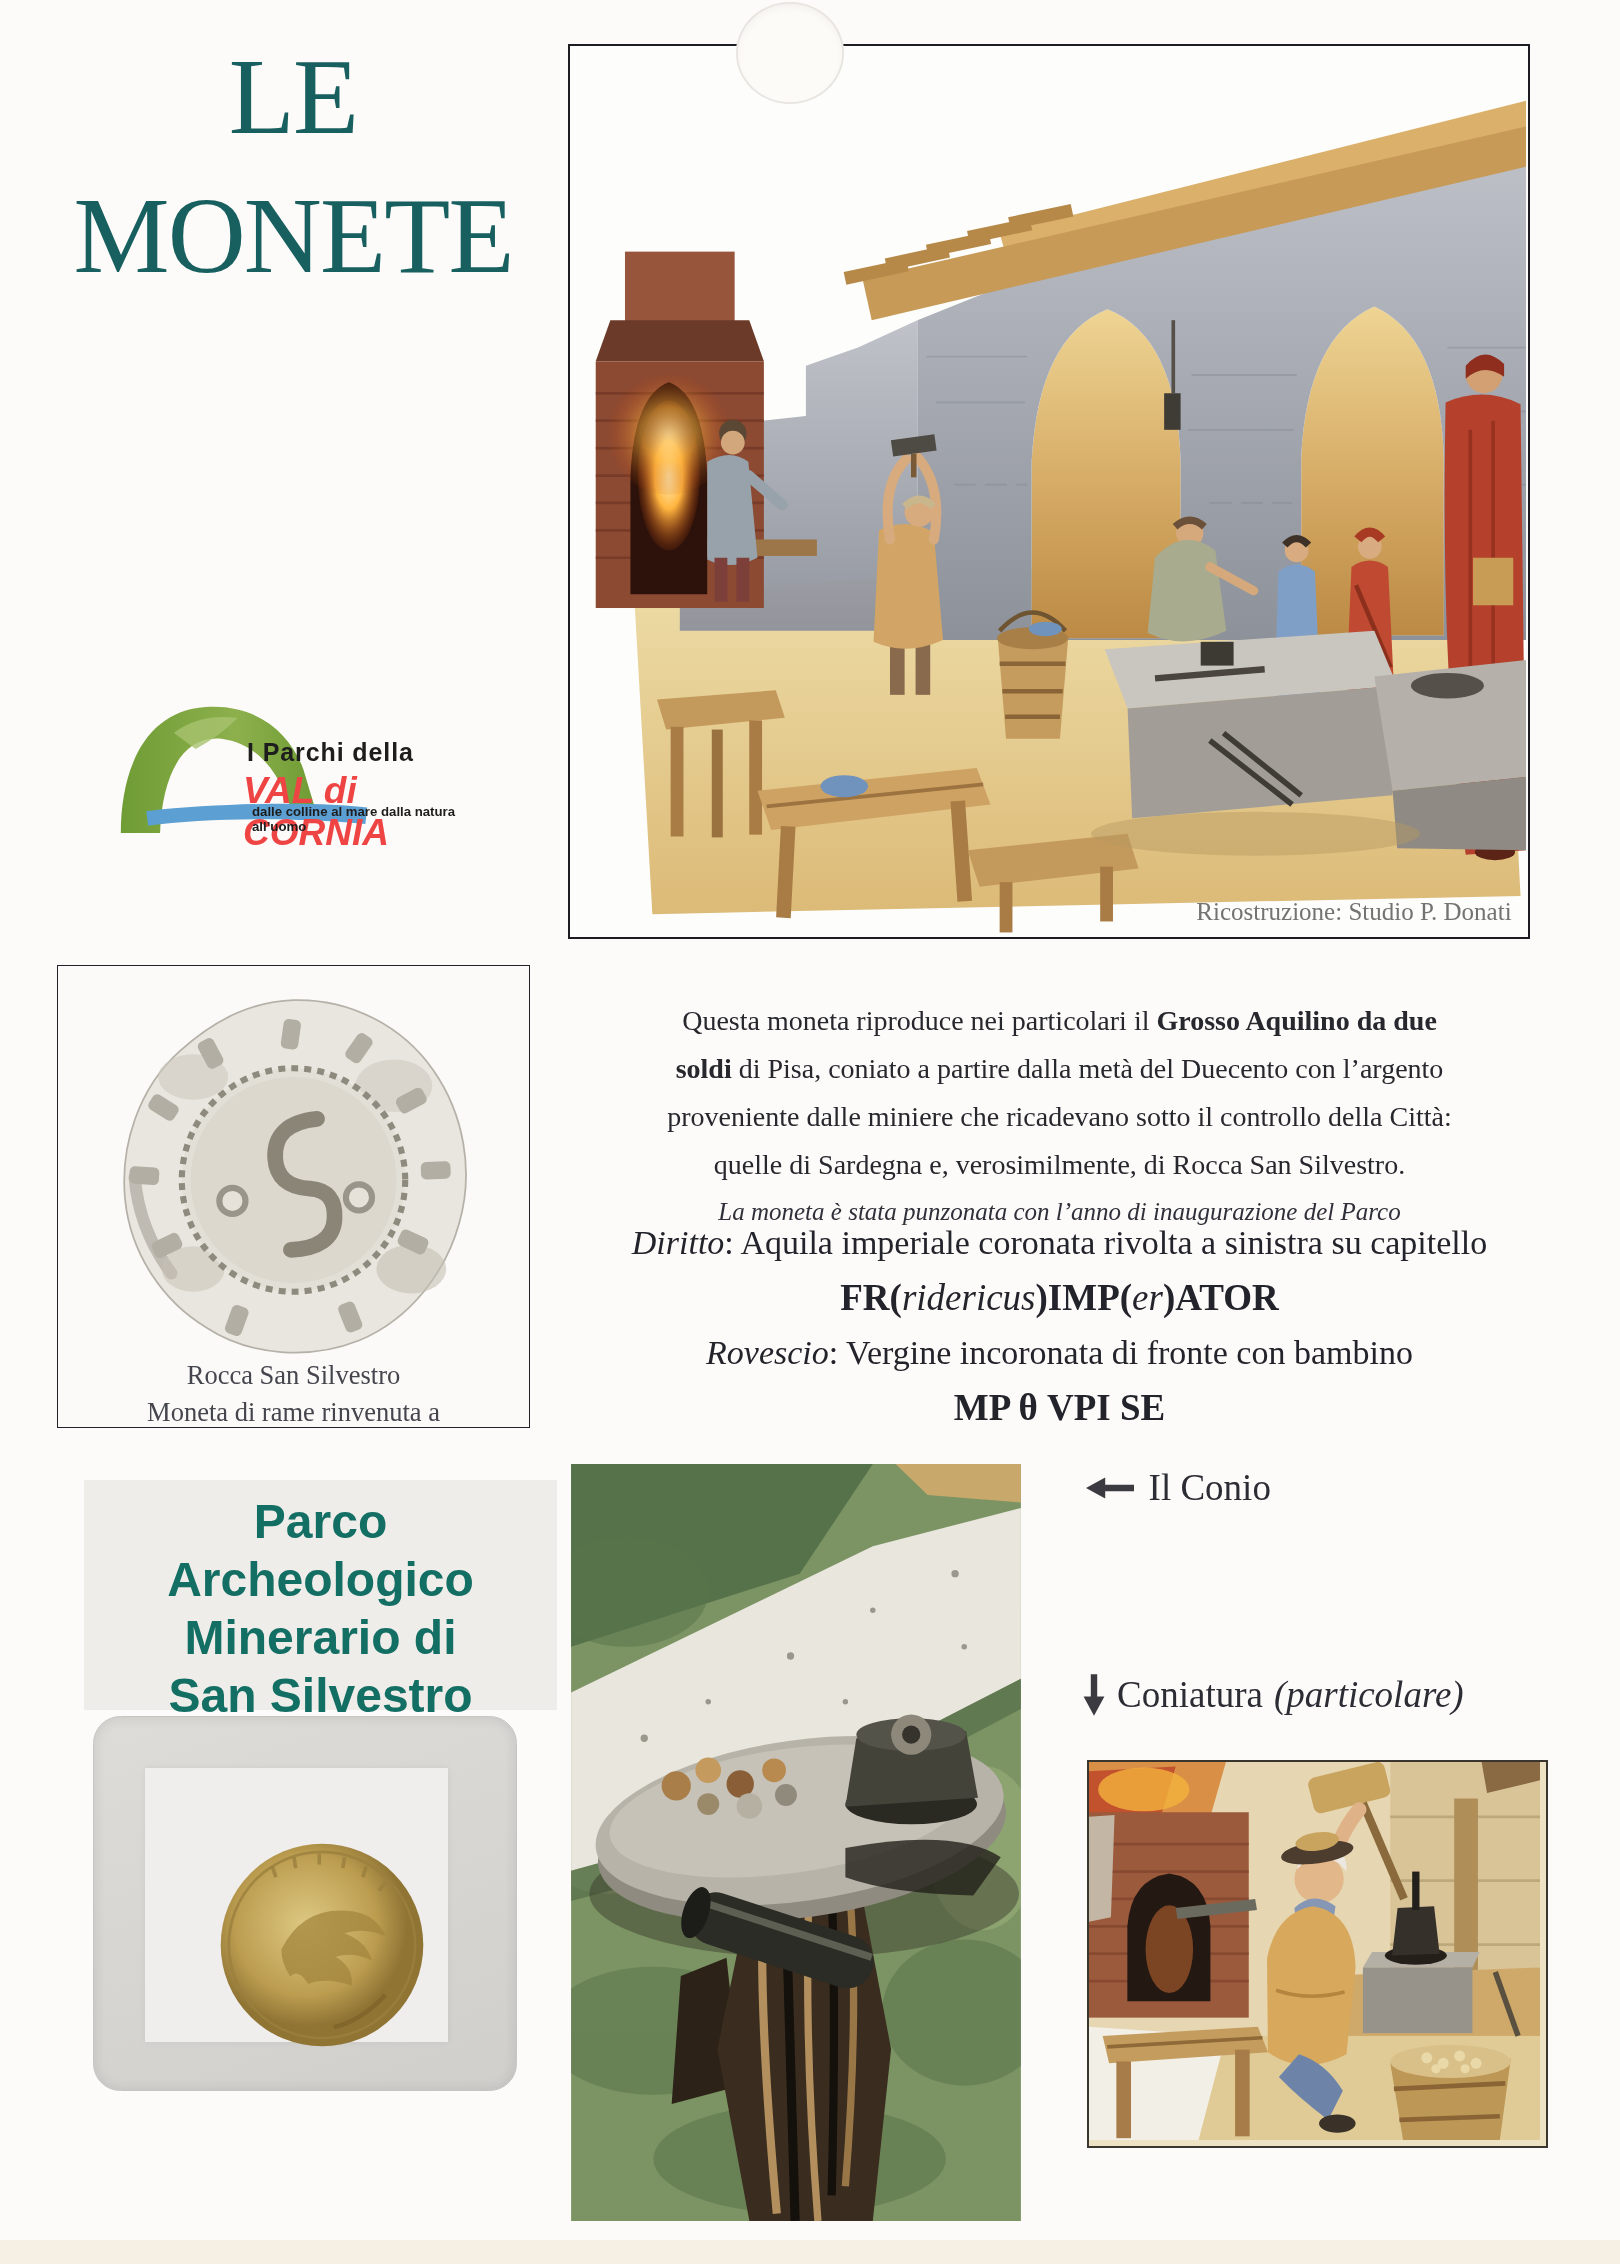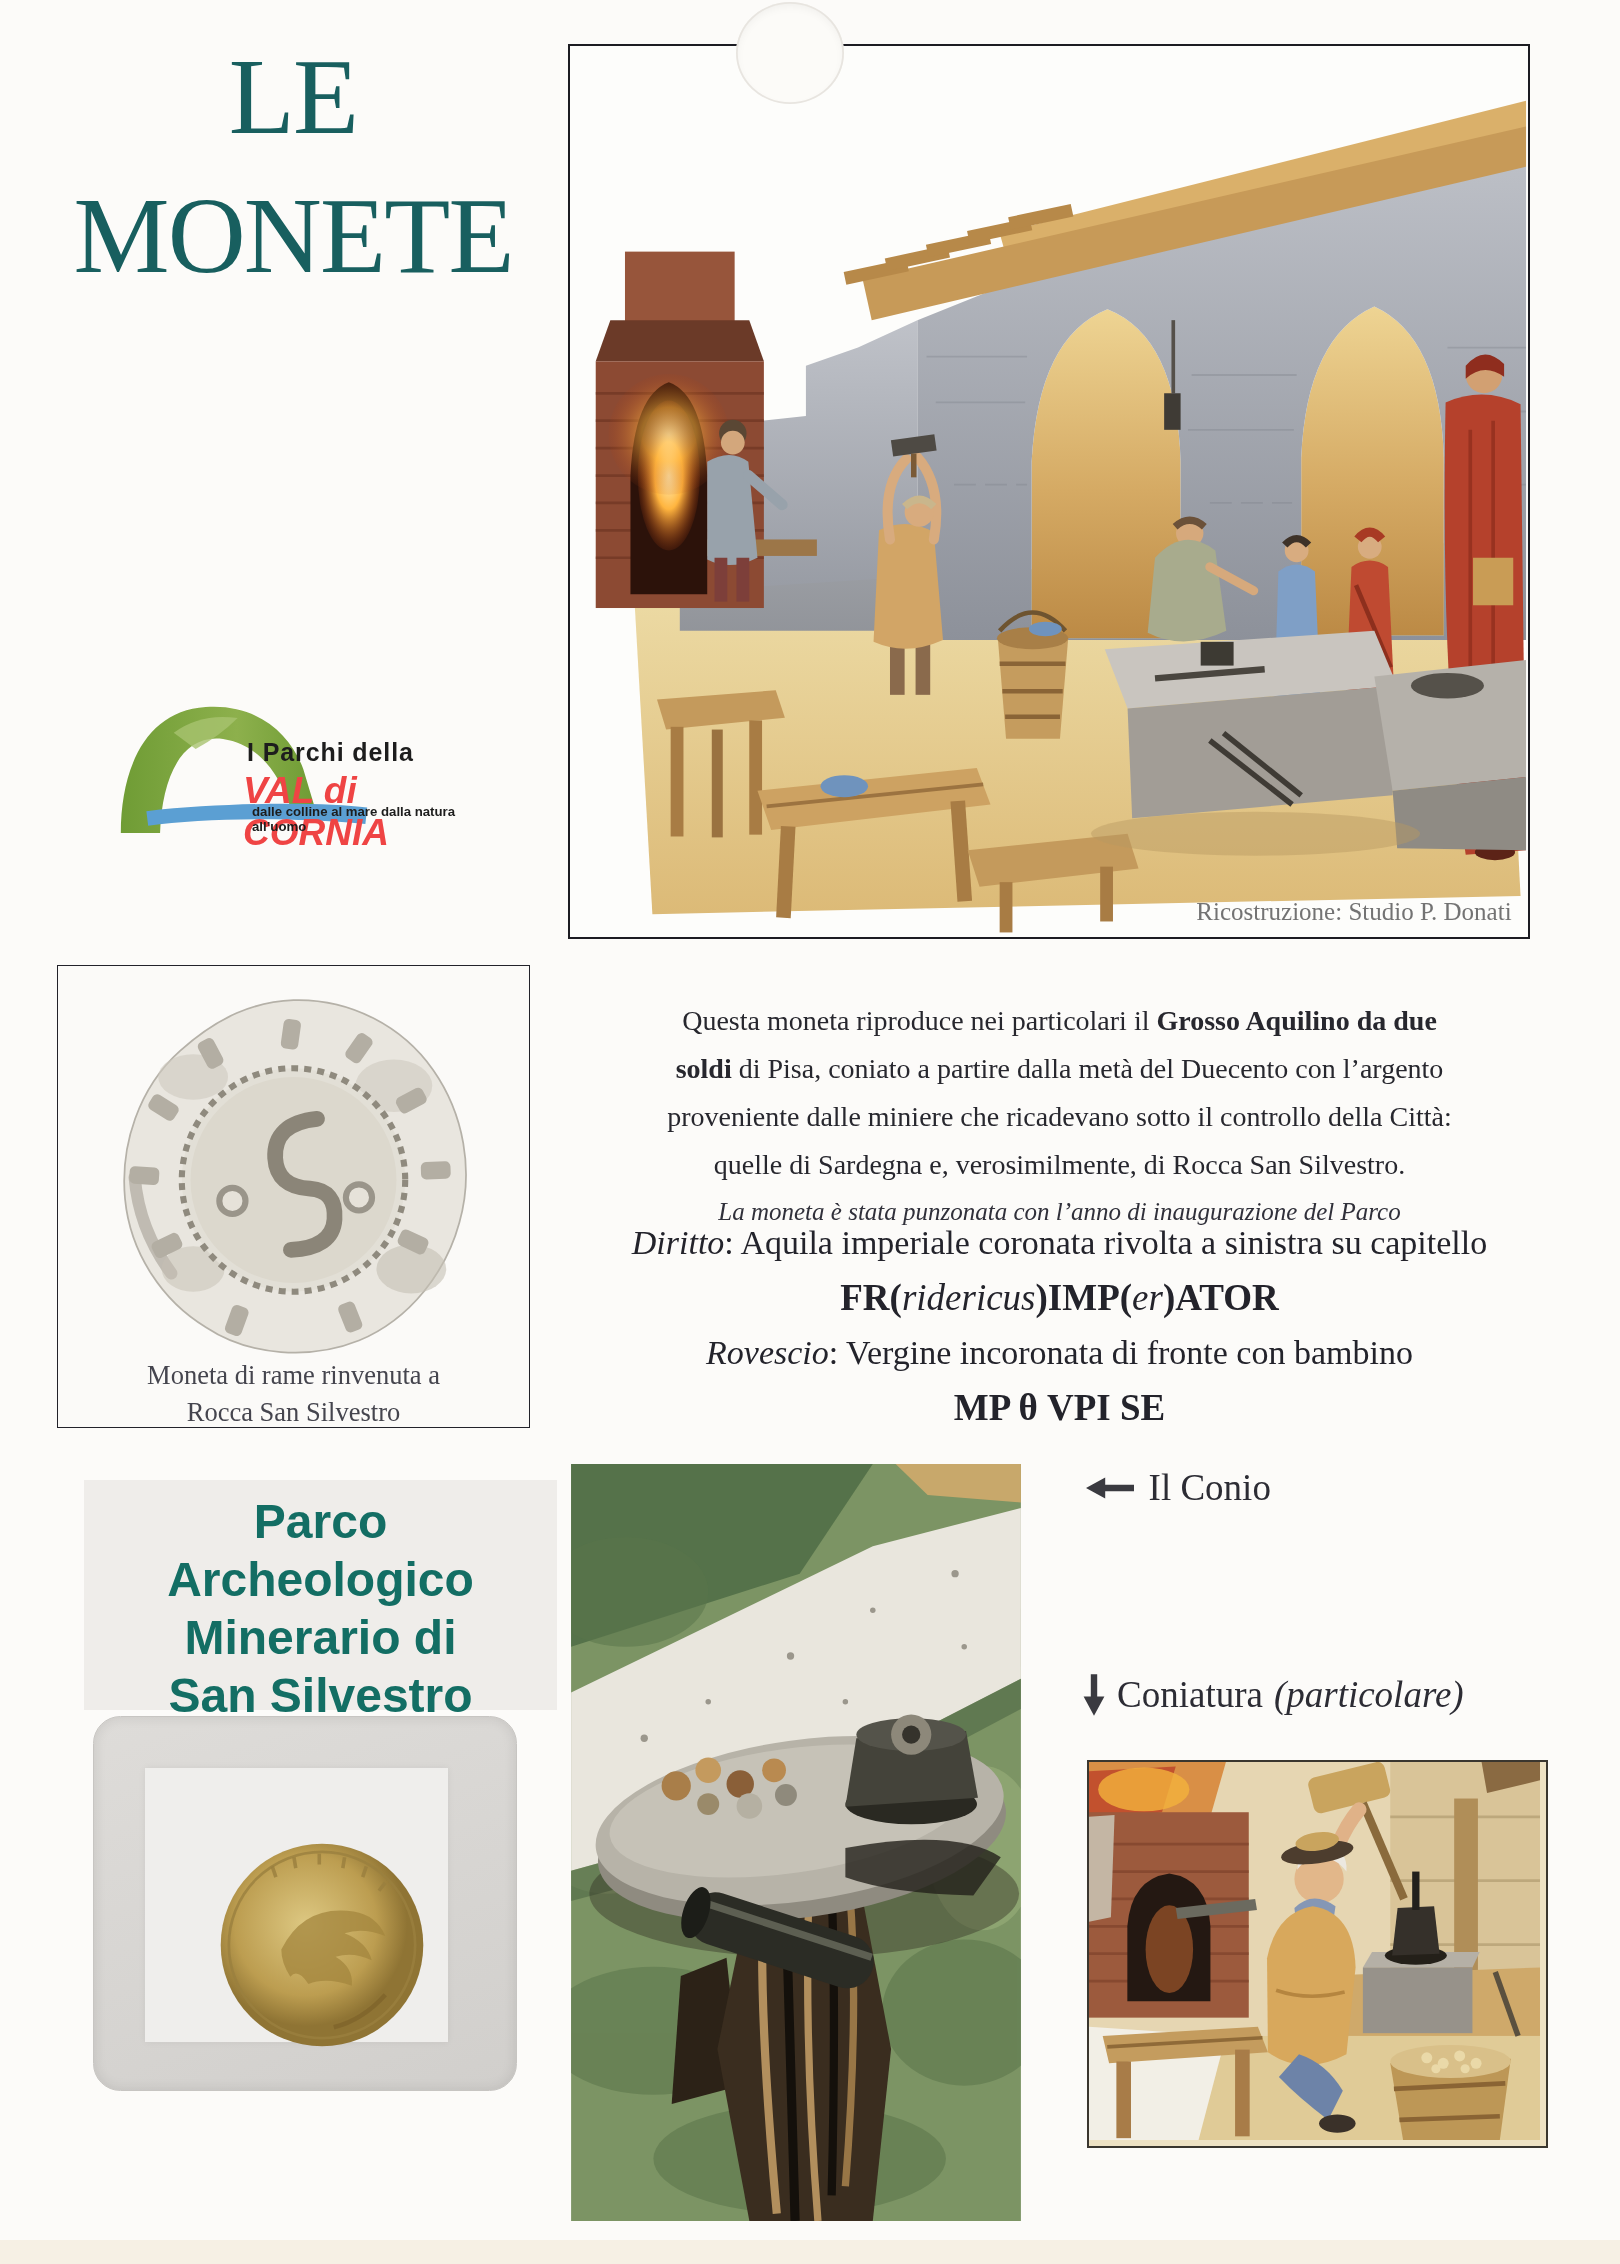--- a/index.html
+++ b/index.html
@@ -301,22 +301,22 @@
         <rect x="160" y="372" width="20" height="34" rx="6" transform="rotate(-160 170 389)"></rect>
         <rect x="290" y="368" width="20" height="34" rx="6" transform="rotate(158 300 385)"></rect>
       </g>
       <circle cx="235" cy="228" r="128" fill="#e2dfd6" stroke="#8f8a7e" stroke-width="7" stroke-dasharray="8 7"></circle>
       <circle cx="235" cy="228" r="118" fill="#dcd8cd"></circle>
       <path d="M262,158 Q212,163 214,203 Q216,236 254,238 Q284,240 282,273 Q280,306 232,308" stroke="#8b8578" stroke-width="18" fill="none" stroke-linecap="round"></path>
       <circle cx="165" cy="252" r="15" fill="#e6e2d9" stroke="#9a958a" stroke-width="7"></circle>
       <circle cx="310" cy="248" r="15" fill="#e6e2d9" stroke="#9a958a" stroke-width="7"></circle>
     </svg>
     <div class="coin-caption">
+      <div>Rocca San Silvestro</div>
       <div>Moneta di rame rinvenuta a</div>
-      <div>Rocca San Silvestro</div>
     </div>
   </div>
 
   <div class="abs desc">
     <div><span>Questa moneta riproduce nei particolari il </span><span class="b">Grosso Aquilino da due</span></div>
     <div><span class="b">soldi</span><span> di Pisa, coniato a partire dalla metà del Duecento con l’argento</span></div>
     <div>proveniente dalle miniere che ricadevano sotto il controllo della Città:</div>
     <div>quelle di Sardegna e, verosimilmente, di Rocca San Silvestro.</div>
     <div class="note">La moneta è stata punzonata con l’anno di inaugurazione del Parco</div>
   </div>

